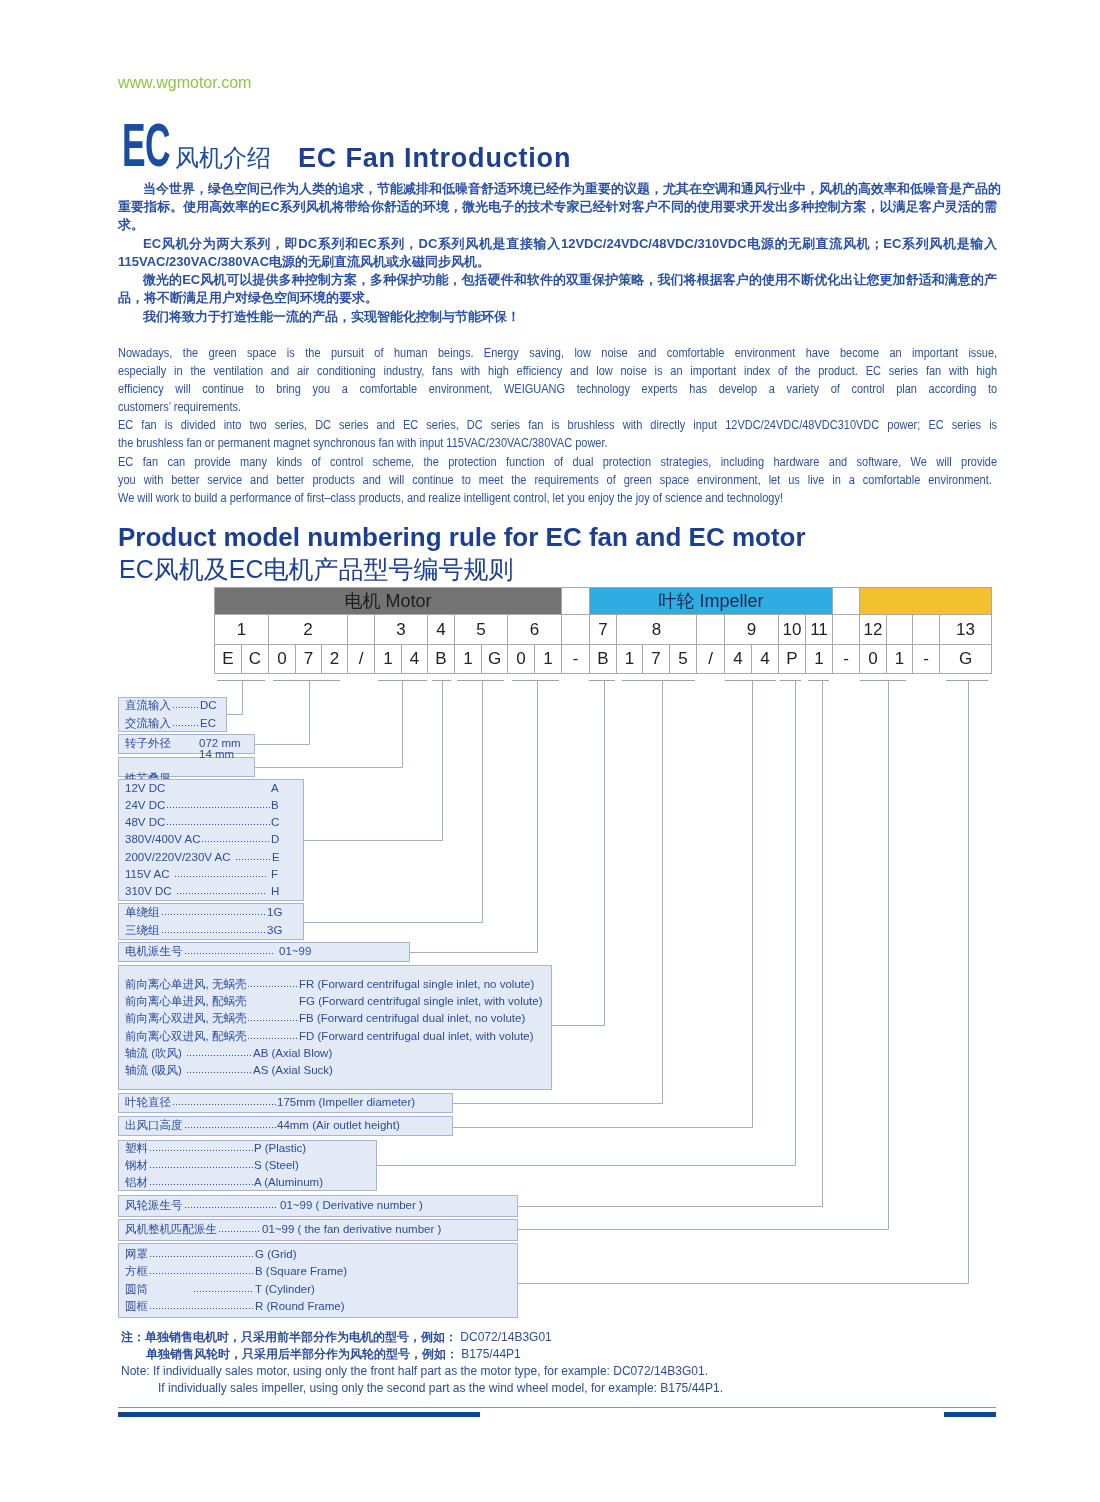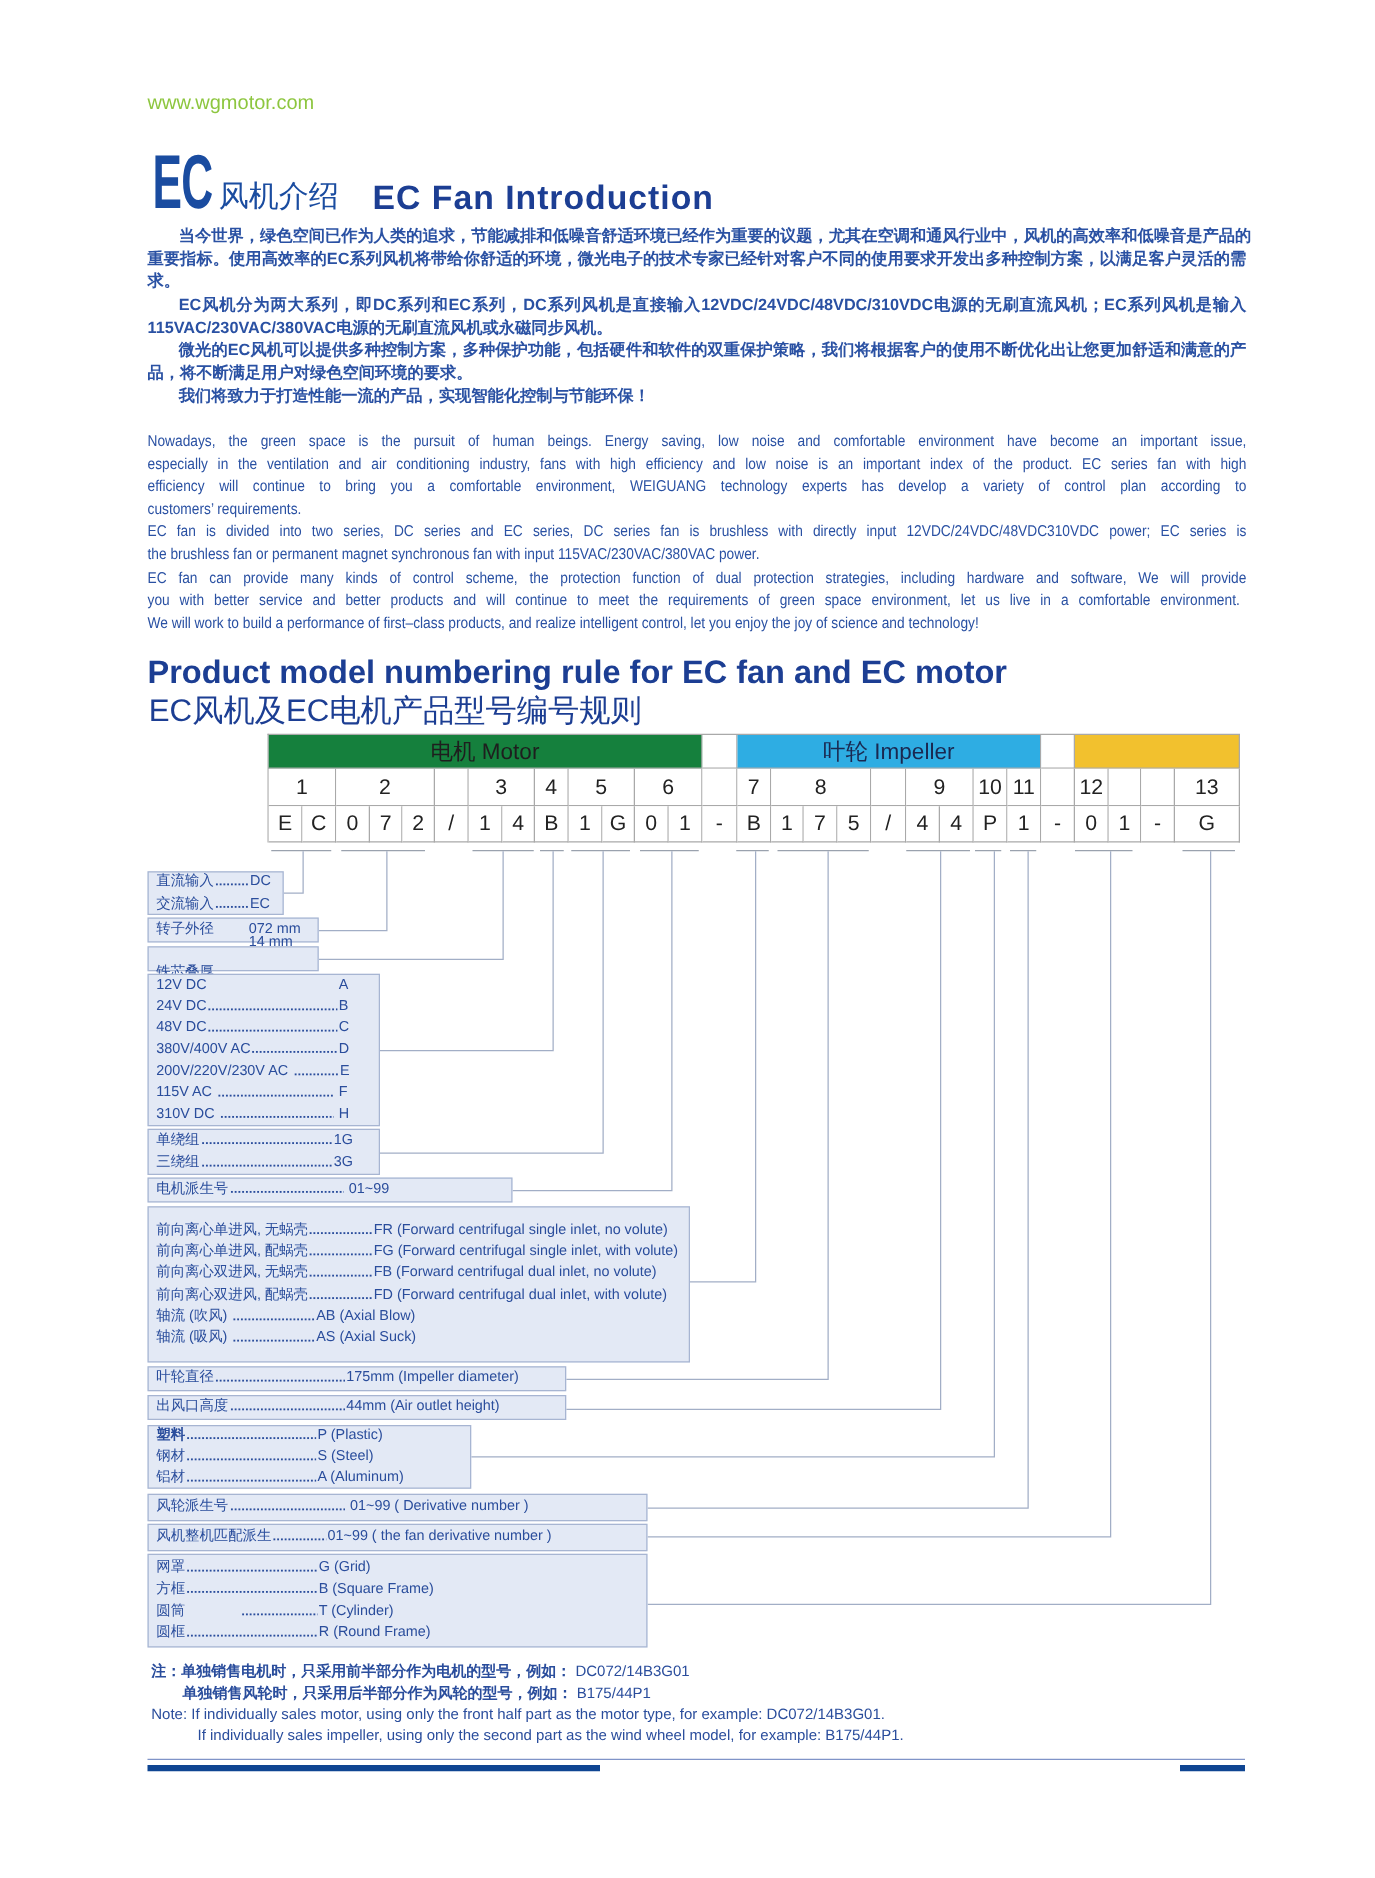--- a/index.html
+++ b/index.html
@@ -11,21 +11,21 @@
   .ec-en{left:298px;top:145px;font-size:27px;line-height:27px;font-weight:bold;color:#1c3e93;letter-spacing:0.8px;}
   .zh{font-size:13px;line-height:18px;font-weight:bold;color:#2a51a3;}
   .en{font-size:12.5px;line-height:18px;color:#2a51a3;transform:scaleX(0.88);transform-origin:left top;width:999px;}
   .just{text-align:justify;text-align-last:justify;}
   .sec-en{left:118px;top:524px;font-size:26px;line-height:26px;font-weight:bold;color:#1c3e93;}
   .sec-zh{left:119px;top:555px;font-size:25px;line-height:28px;color:#1c3e93;}
   .tbl{position:absolute;left:214px;top:587px;display:grid;
        grid-template-columns:27px 27px 27px 26px 26px 27px 27px 26px 27px 27px 26px 27px 27px 28px 27px 26px 27px 27px 28px 27px 27px 27px 27px 27px 27px 26px 27px 52px;
        grid-template-rows:27px 30px 29px;border-left:1px solid #a9a9a9;border-top:1px solid #a9a9a9;}
   .c{box-sizing:border-box;border-right:1px solid #a9a9a9;border-bottom:1px solid #a9a9a9;display:flex;align-items:center;justify-content:center;font-size:17px;color:#222;background:#fff;}
-  .h-motor{background:#15803d;font-size:18px;color:#1e1e1e;}
+  .h-motor{background:#737373;font-size:18px;color:#1e1e1e;}
   .h-imp{background:#2eade3;font-size:18px;color:#1a2850;}
   .h-fan{background:#f2c12e;}
   .box{position:absolute;left:118px;background:#e3e9f5;border:1px solid #a7b5d2;box-sizing:border-box;padding:0 6px;display:flex;flex-direction:column;justify-content:center;font-size:11.5px;line-height:17.2px;color:#2a4d9c;}
   .ln{display:flex;white-space:nowrap;}
   .lw{display:flex;flex:none;}
   .lb{flex:none;}
   .lead{flex:1;min-width:0;margin:0 1px;background-image:radial-gradient(circle,#2a4d9c 0.7px,transparent 0.95px);background-size:3px 3px;background-repeat:repeat-x;background-position:0 9px;}
   .vl{flex:none;}
   .note{font-size:12px;line-height:17px;color:#2a4d9c;}
   .note .zhb{font-weight:bold;}
@@ -274,21 +274,21 @@
 
 <div class="box" style="top:965px;width:434px;height:125px;">
   <div class="ln">
       <span class="lw" style="width:174px;">
         <span class="lb">前向离心单进风, 无蜗壳</span>
         <span class="lead"></span>
       </span>
       <span class="vl">FR (Forward centrifugal single inlet, no volute)</span>
     </div>
   <div class="ln">
-      <span class="lw" style="width:174px;">
+      <span class="lw" style="width:174px;flex-direction:column;">
         <span class="lb">前向离心单进风, 配蜗壳</span>
         <span class="lead"></span>
       </span>
       <span class="vl">FG (Forward centrifugal single inlet, with volute)</span>
     </div>
   <div class="ln">
       <span class="lw" style="width:174px;">
         <span class="lb">前向离心双进风, 无蜗壳</span>
         <span class="lead"></span>
       </span>
@@ -332,21 +332,21 @@
       <span class="lw" style="width:152px;">
         <span class="lb">出风口高度</span>
         <span class="lead"></span>
       </span>
       <span class="vl">44mm (Air outlet height)</span>
     </div>
 </div>
 
 <div class="box" style="top:1140px;width:259px;height:51px;">
   <div class="ln">
-      <span class="lw" style="width:129px;font-weight:bold;">
+      <span class="lw" style="width:129px;">
         <span class="lb">塑料</span>
         <span class="lead"></span>
       </span>
       <span class="vl">P (Plastic)</span>
     </div>
   <div class="ln">
       <span class="lw" style="width:129px;">
         <span class="lb">钢材</span>
         <span class="lead"></span>
       </span>

